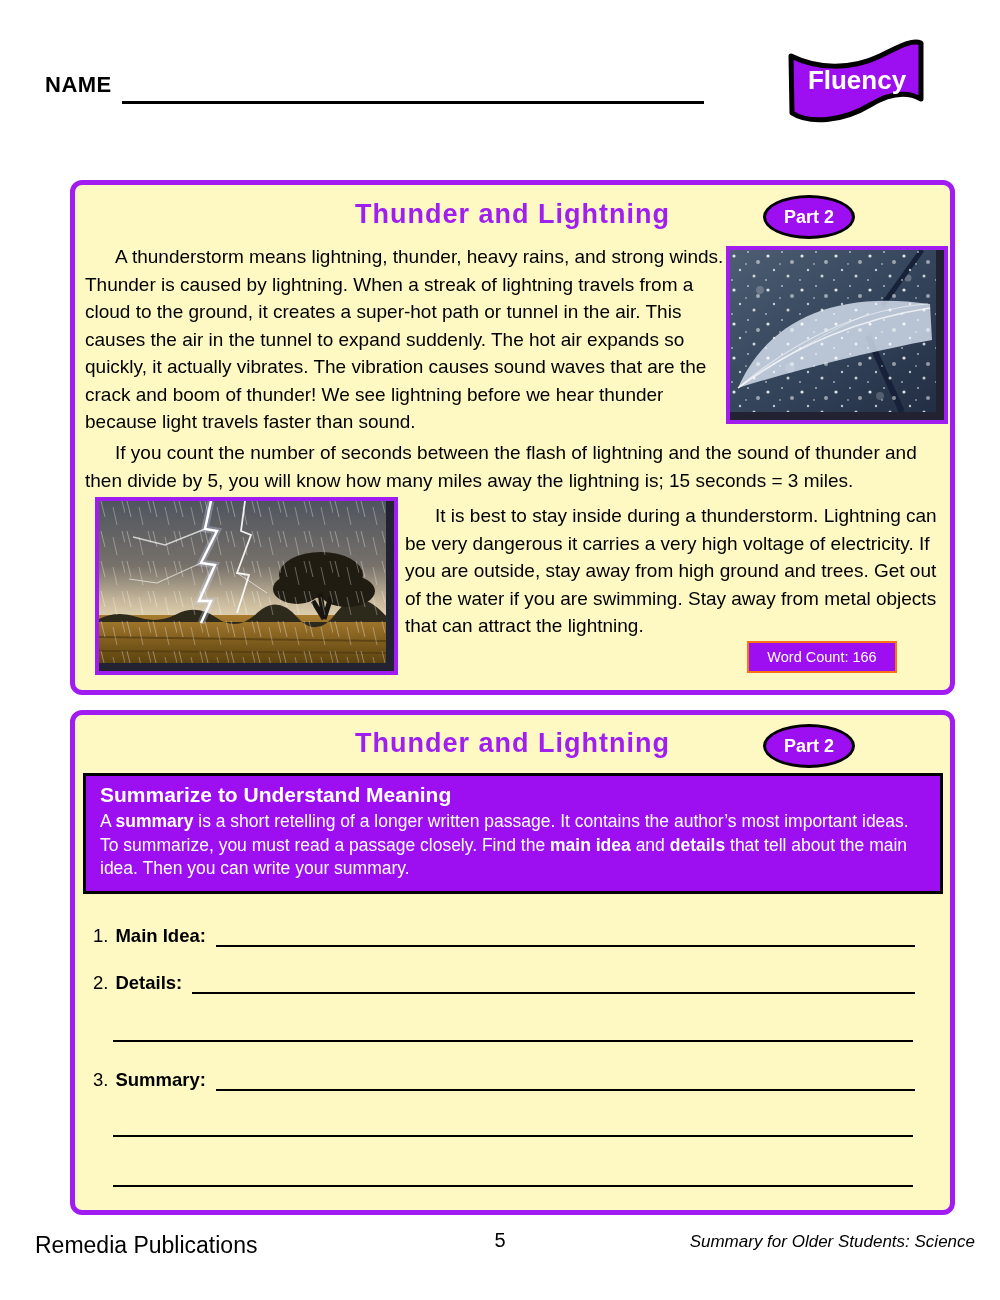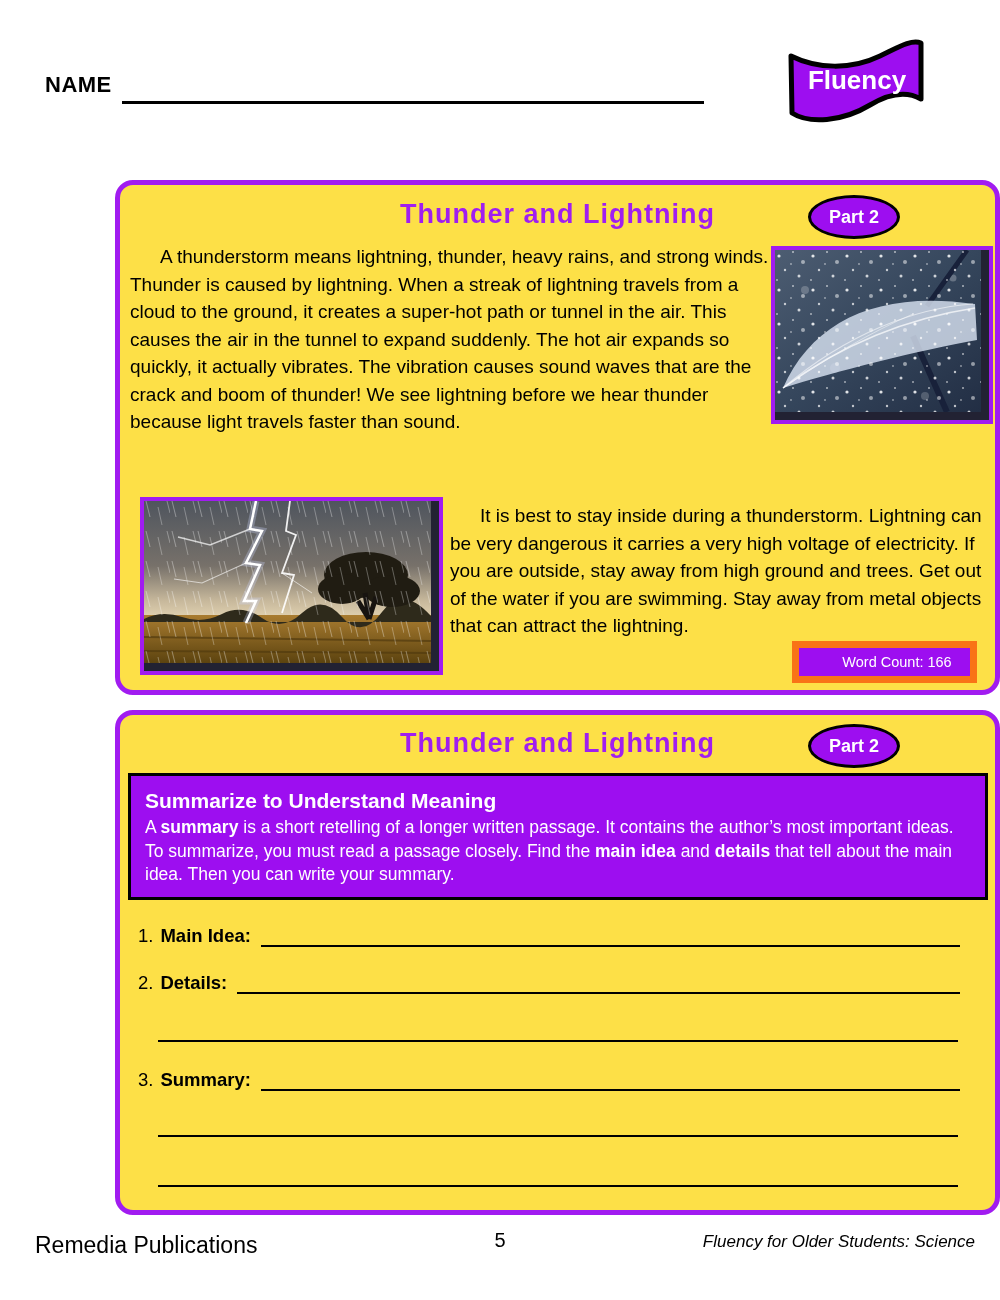--- a/index.html
+++ b/index.html
@@ -5,46 +5,46 @@
   html,body{margin:0;padding:0;background:#fff;}
   body{width:1000px;height:1300px;position:relative;font-family:"Liberation Sans",sans-serif;color:#000;}
   .abs{position:absolute;}
 
   
   .name-label{left:45px;top:72px;font-size:22px;font-weight:bold;letter-spacing:.5px;}
   .name-line{left:122px;top:70px;width:582px;height:31px;border-bottom:3px solid #000;}
   .flag-wrap{left:781px;top:32px;width:148px;height:94px;}
 
   
-  .card{left:70px;width:875px;border:5px solid #A11CF0;border-radius:18px;background:#fde047;margin-left:45px;}
+  .card{left:70px;width:875px;border:5px solid #A11CF0;border-radius:12px;background:#fef9c3;}
   .card1{top:180px;height:505px;}
   .card2{top:710px;height:495px;}
   .card-title{left:0;right:0;text-align:center;color:#A01EF0;font-weight:bold;font-size:27px;letter-spacing:1px;}
   .c1-title{top:14px;}
   .c2-title{top:13px;}
   .part-badge{width:86px;height:38px;background:#9D0EF0;border:3px solid #000;border-radius:50%;
     color:#fff;font-size:18px;font-weight:bold;display:flex;align-items:center;justify-content:center;}
   .pb1{left:688px;top:10px;}
   .pb2{left:688px;top:9px;}
 
   .body-text{font-size:19px;line-height:27.5px;text-indent:30px;}
   .p1{left:10px;top:58px;width:642px;}
   .p2{left:10px;top:254px;width:858px;}
   .p3{left:330px;top:317px;width:540px;}
 
   .photo{border:4px solid #A11CF0;overflow:hidden;background:#223;}
   .photo svg{display:block;}
   .img-umbrella{left:651px;top:61px;width:214px;height:170px;}
   .img-lightning{left:20px;top:312px;width:295px;height:170px;}
 
-  .word-count{left:672px;top:456px;width:146px;height:28px;background:#9D0EF0;border:7px solid #f97316;
-    color:#fff;font-size:14.5px;display:flex;align-items:center;justify-content:center;padding-left:25px;}
+  .word-count{left:672px;top:456px;width:146px;height:28px;background:#9D0EF0;border:2px solid #f97316;
+    color:#fff;font-size:14.5px;display:flex;align-items:center;justify-content:center;}
 
   
-  .summary-box{left:8px;top:58px;width:826px;background:#9D0EF0;border:3px solid #000;color:#fff;padding:13px 14px 10px 14px;}
+  .summary-box{left:8px;top:58px;width:826px;background:#9D0EF0;border:3px solid #000;color:#fff;padding:7px 14px 10px 14px;}
   .summary-heading{font-size:21px;font-weight:bold;margin:0 0 3px 0;}
   .summary-body{font-size:17.5px;line-height:23.5px;}
   .summary-body .b{font-weight:bold;}
 
   
   .q-row{left:18px;width:822px;display:flex;align-items:flex-end;font-size:18.5px;height:24px;}
   .q-row .num{flex:none;}
   .q-row .lbl{flex:none;font-weight:bold;margin-left:7px;}
   .q-row .wline{flex:1;border-bottom:2px solid #000;margin-left:10px;height:22px;}
   .q1{top:208px;} .q2{top:255px;} .q3{top:352px;}
@@ -100,20 +100,21 @@
       <line x1="192" y1="0" x2="152" y2="56" stroke="#18213a" stroke-width="5"></line>
       <line x1="138" y1="86" x2="172" y2="162" stroke="#18213a" stroke-width="6"></line>
       <path d="M8,138 C38,70 104,40 200,54 L202,90 C146,100 58,122 8,138 Z" fill="#dbe5f4" opacity="0.8"></path>
       <path d="M8,138 C66,94 134,68 200,58" stroke="#fff" stroke-width="1.5" fill="none" opacity="0.7"></path>
       <path d="M8,138 C74,82 142,58 198,54" stroke="#fff" stroke-width="1.2" fill="none" opacity="0.55"></path>
       <path d="M8,138 C52,108 96,82 138,64" stroke="#fff" stroke-width="1" fill="none" opacity="0.45"></path>
       <rect width="206" height="162" fill="url(#drops)"></rect>
     </svg>
   </div>
 
+  <div class="abs body-text p2">If you count the number of seconds between the flash of lightning and the sound of thunder and then divide by 5, you will know how many miles away the lightning is; 15 seconds = 3 miles.</div>
 
   <div class="abs photo img-lightning">
     <svg width="287" height="162" viewBox="0 0 287 162">
       <defs>
         <linearGradient id="skyL" x1="0" y1="0" x2="0" y2="1">
           <stop offset="0" stop-color="#4f555e"></stop>
             <stop offset="0.55" stop-color="#77716a"></stop>
           <stop offset="0.85" stop-color="#c8b99c"></stop>
             <stop offset="1" stop-color="#e2d3b2"></stop>
         </linearGradient>
@@ -177,13 +178,13 @@
     <span class="num">3.</span>
     <span class="lbl">Summary:</span>
     <span class="wline"></span>
   </div>
   <div class="abs x-line xB"></div>
   <div class="abs x-line xC"></div>
 </div>
 
 <div class="abs foot-left">Remedia Publications</div>
 <div class="abs foot-center">5</div>
-<div class="abs foot-right">Fluency for Older Students: Science</div>
+<div class="abs foot-right">Summary for Older Students: Science</div>
 
 </body></html>

